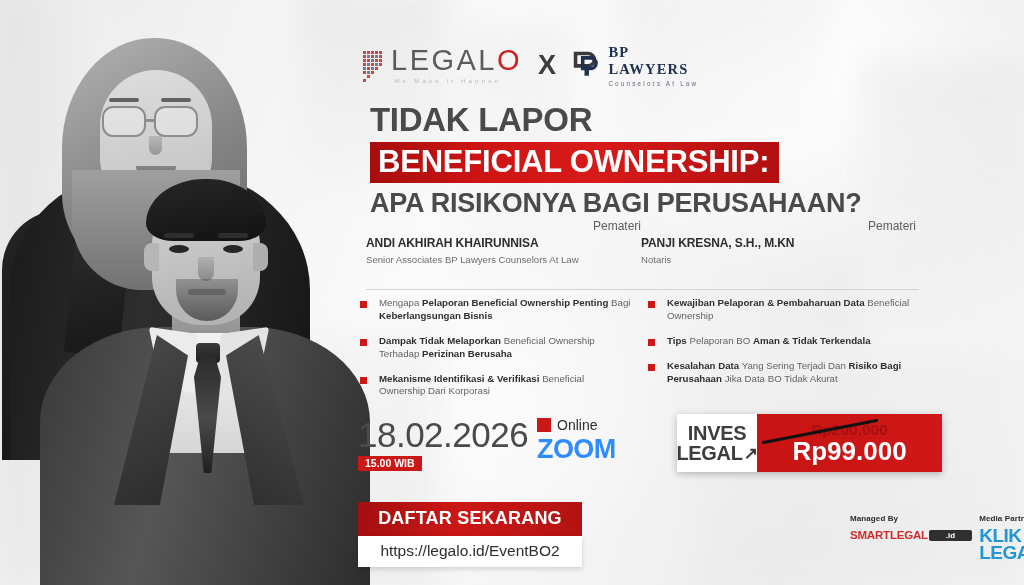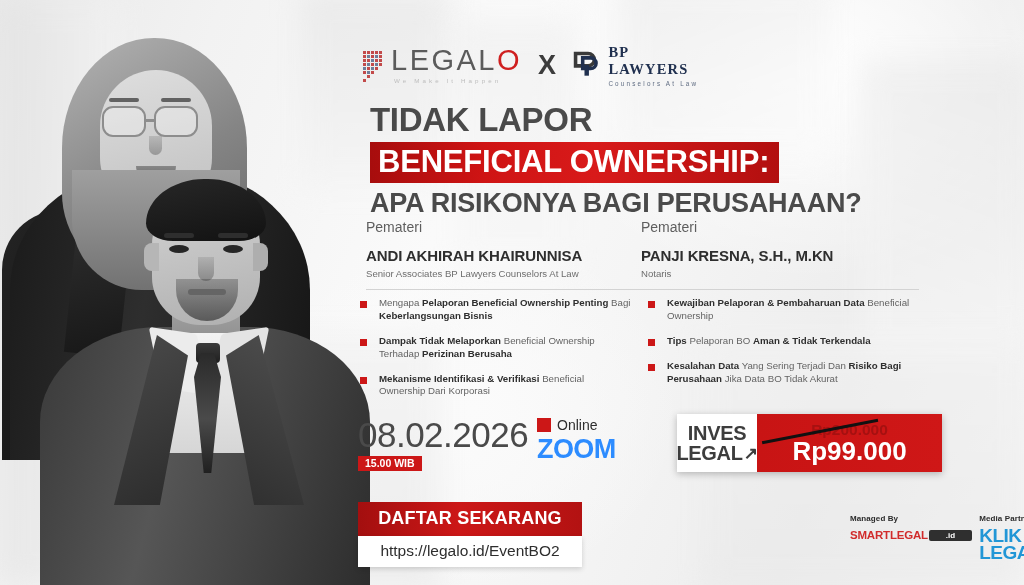--- a/index.html
+++ b/index.html
@@ -121,22 +121,22 @@
   #headline { position:absolute; left:370px; top:103px; width:530px; }
   .h-line1 { font-size:33px; font-weight:700; color:#4a4a4a; letter-spacing:-0.3px; line-height:1.05; }
   .h-band { display:inline-block; margin-top:4px; padding:4px 10px 6px 8px;
     background:linear-gradient(90deg,#a70d0d 0%,#cf1414 28%,#d81a1a 55%,#b20f0f 100%);
     color:#fff; font-size:31px; font-weight:700; letter-spacing:-0.2px; line-height:1.0; }
   .h-line3 { margin-top:5px; font-size:27px; font-weight:700; color:#4a4a4a; letter-spacing:-0.2px; }
 
   
   #speakers { position:absolute; left:366px; top:219px; width:550px; display:flex; }
   .sp { width:285px; }
-  .sp-role { font-size:14px; color:#5e5e5e; font-weight:400; }
-  .sp-name { font-size:15px; font-weight:700; color:#2e2e2e; margin-top:12px; letter-spacing:-0.1px; }
+  .sp-role { font-size:12px; color:#5e5e5e; font-weight:400;text-align:right; }
+  .sp-name { font-size:12px; font-weight:700; color:#2e2e2e; margin-top:3px; letter-spacing:-0.1px; }
   .sp-title { font-size:9.6px; color:#6e6e6e; margin-top:4px; }
   #divider { position:absolute; left:366px; top:289px; width:553px; height:1px; background:#d3d3d3; }
 
   
   #bullets { position:absolute; left:360px; top:297px; width:560px; display:flex; gap:16px; }
   .bcol { width:272px; display:flex; flex-direction:column; }
   .bitem { display:flex; gap:12px; margin-bottom:12px; }
   .bsq { width:7px; height:7px; background:#cc1717; margin-top:4px; flex:none; }
   .btxt { font-size:9.7px; line-height:1.33; color:#636363; }
   .btxt b { color:#2f2f2f; font-weight:700; }
@@ -351,21 +351,21 @@
         <span class="btxt"><b>Tips</b> Pelaporan BO <b>Aman &amp; Tidak Terkendala</b></span>
       </div>
       <div class="bitem">
         <span class="bsq"></span>
         <span class="btxt"><b>Kesalahan Data</b> Yang Sering Terjadi Dan <b>Risiko Bagi Perusahaan</b> Jika Data BO Tidak Akurat</span>
       </div>
     </div>
   </div>
 
   <div id="datebox">
-    <div class="bigdate">08.02.2026</div>
+    <div class="bigdate">18.02.2026</div>
     <div><span class="wib">15.00 WIB</span></div>
   </div>
 
   <div id="zoombox">
     <div class="zrow">
       <span class="zsq"></span>
       <span class="zonline">Online</span>
     </div>
     <div class="zword">ZOOM</div>
   </div>

